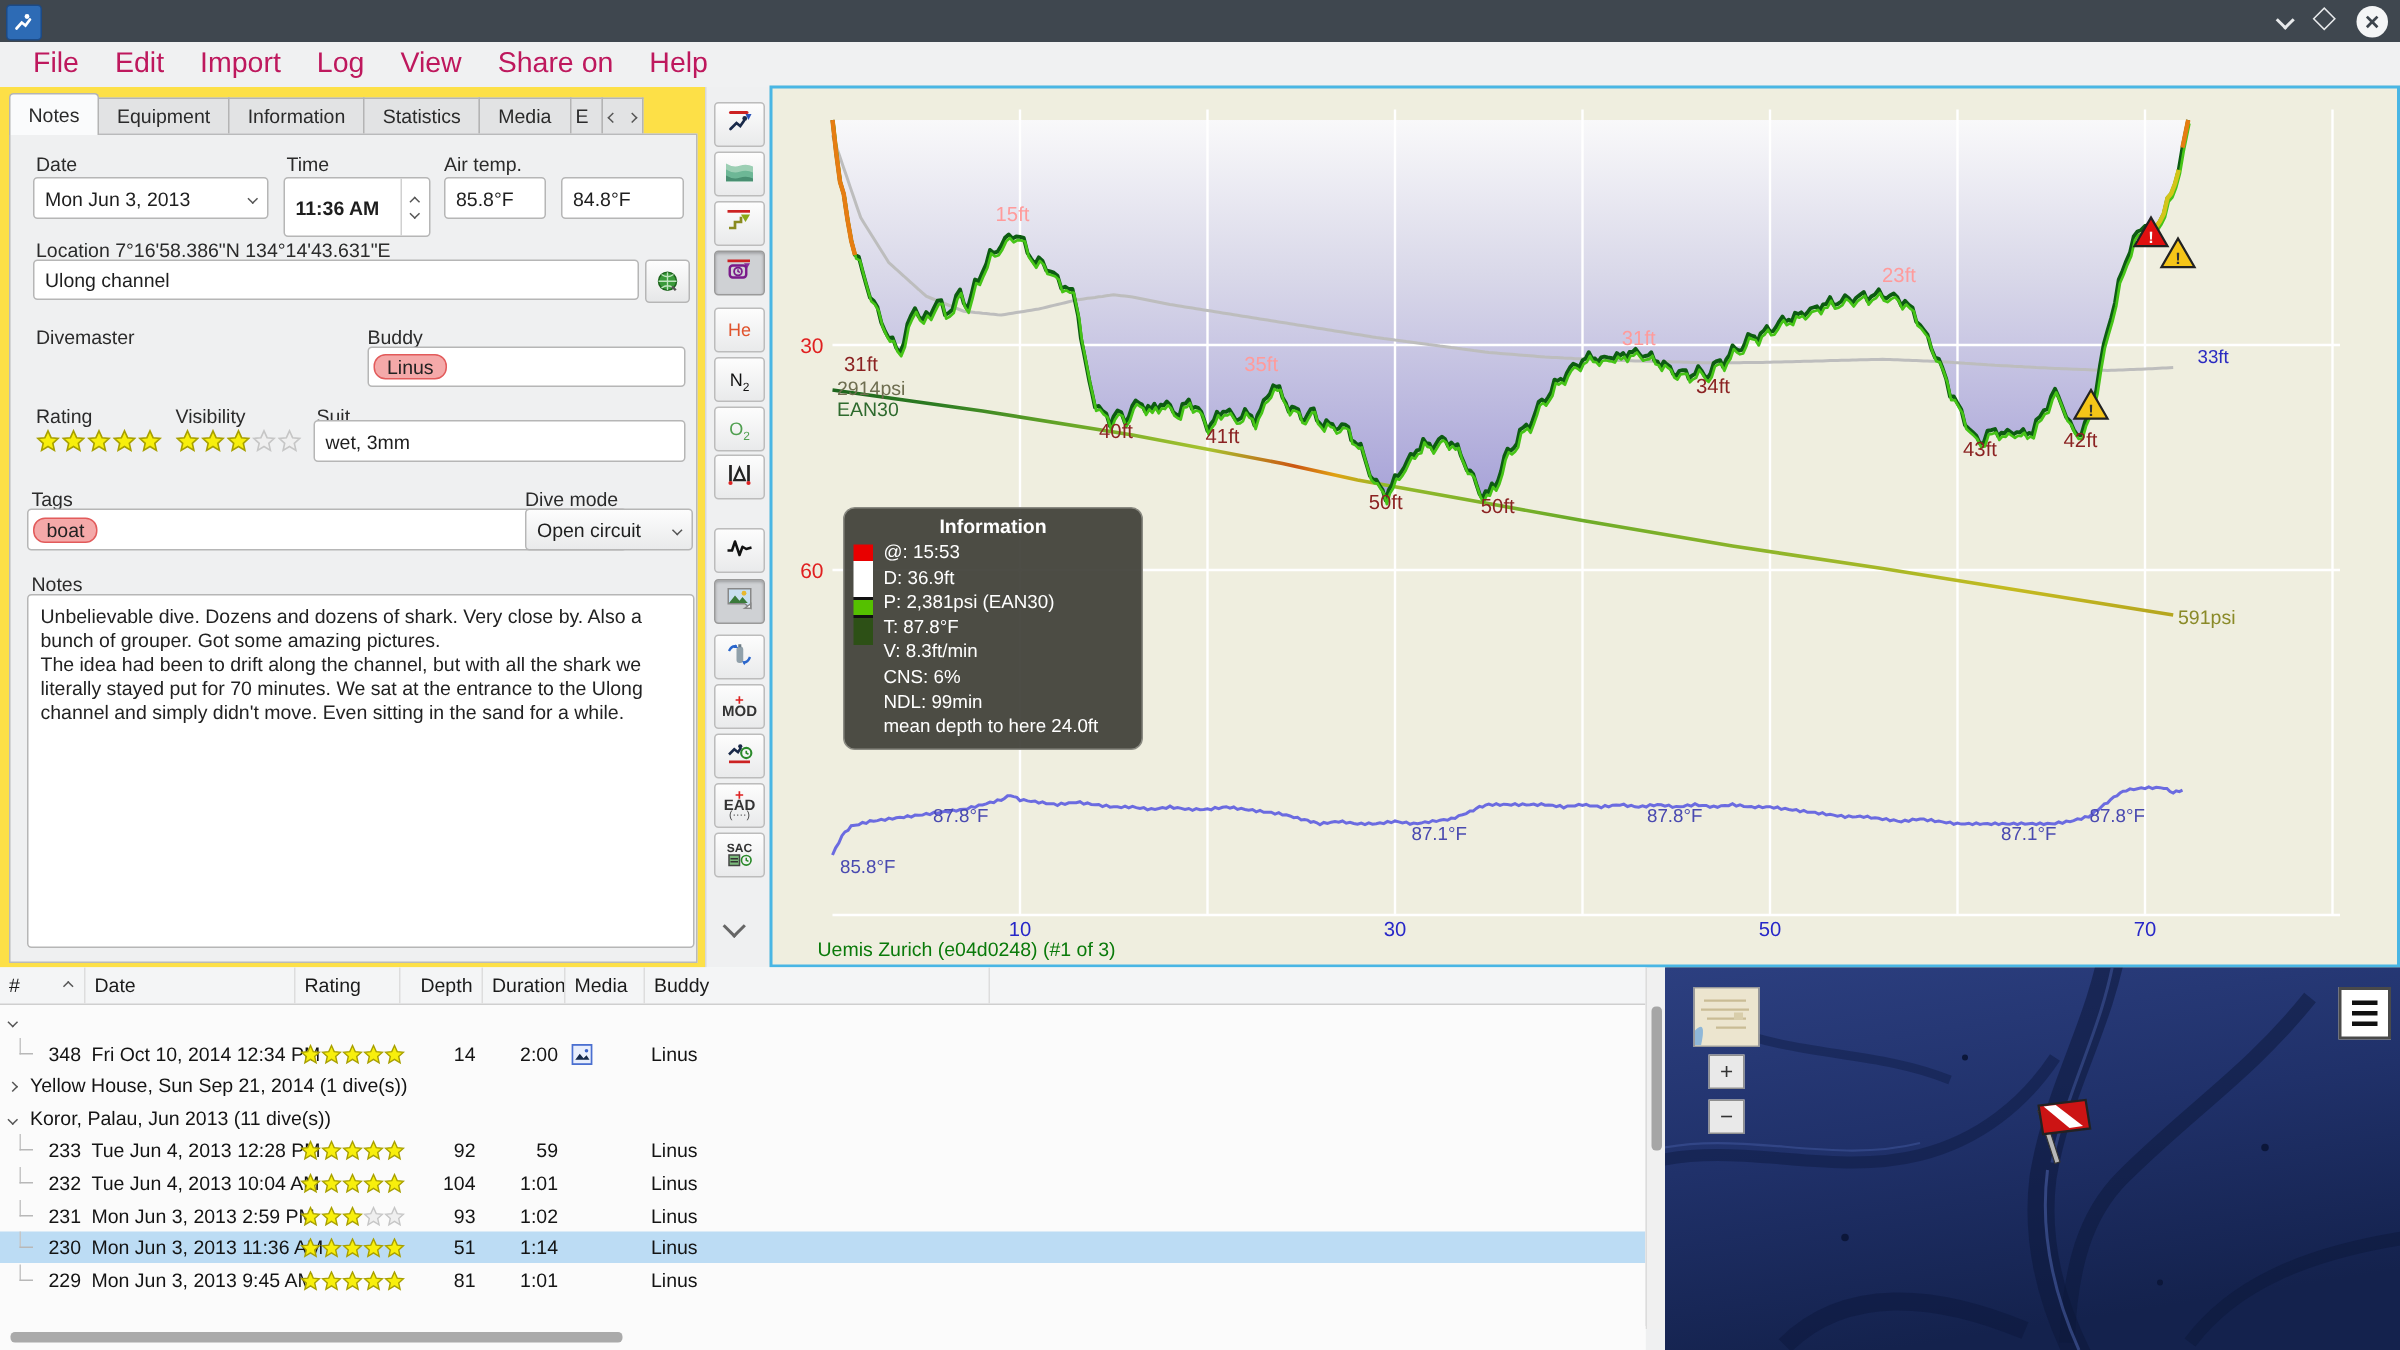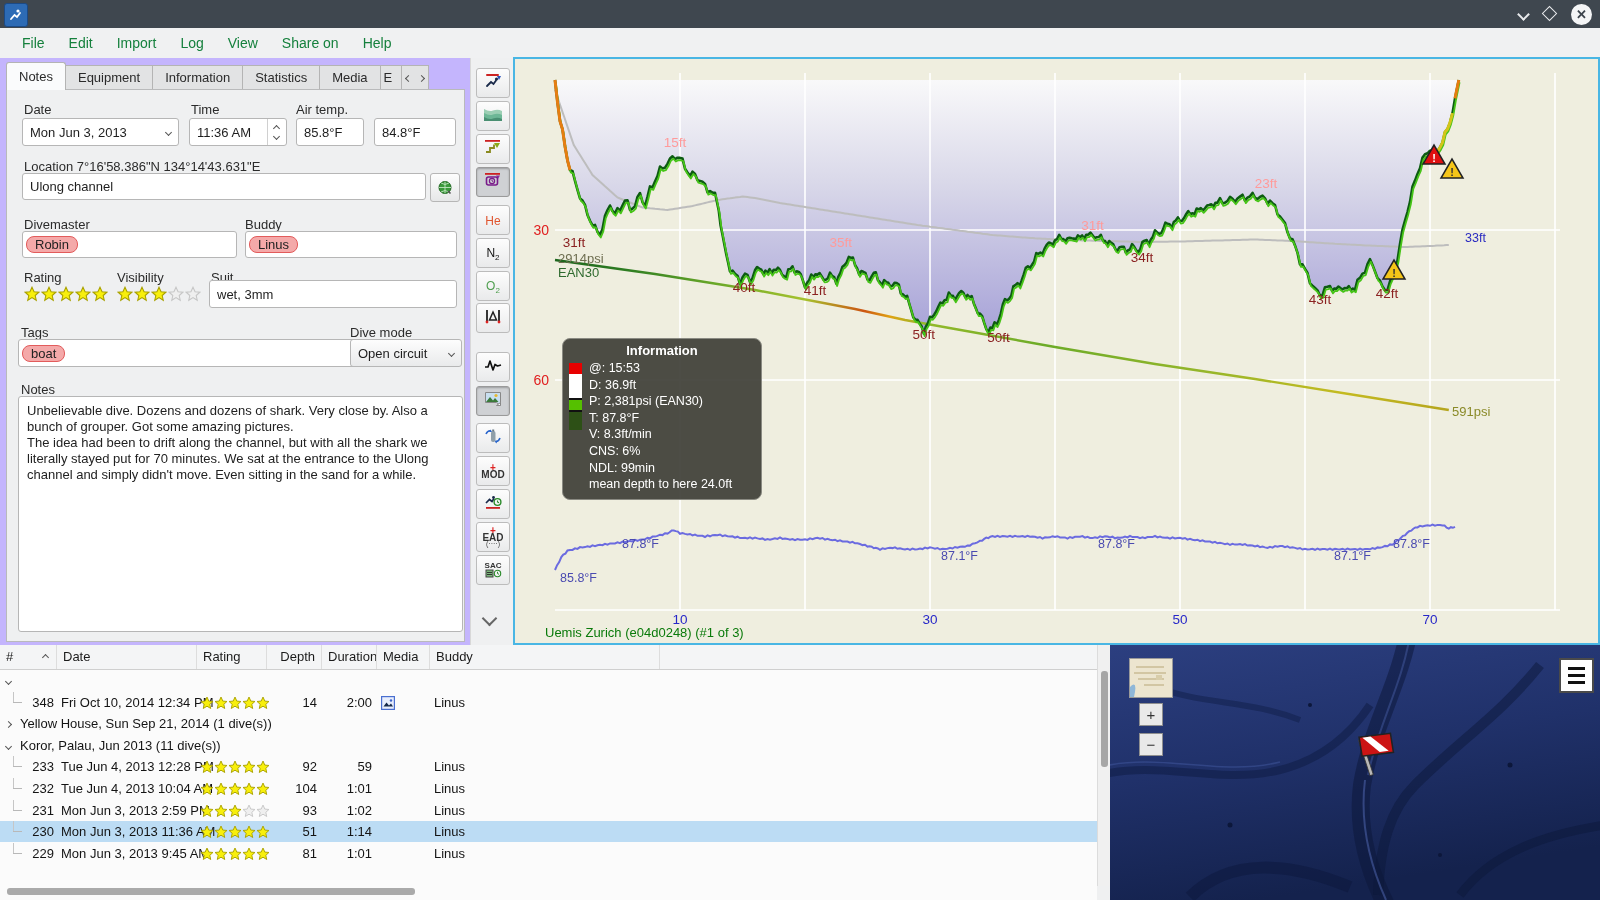--- a/index.html
+++ b/index.html
@@ -11,23 +11,23 @@
   .appicon{position:absolute;left:4px;top:3px;width:22px;height:22px;background:#2d6bb5;border:1px solid #1c4a85;border-radius:3px;display:flex;align-items:center;justify-content:center;}
   .wtitle{width:100%;text-align:center;color:#f2f4f6;font-size:13px;}
   .wctl{position:absolute;top:0;height:28px;display:flex;align-items:center;gap:16px;right:8px;}
   .chev{display:inline-block;width:7px;height:7px;border-right:2px solid #555;border-bottom:2px solid #555;transform:rotate(45deg);}
   .chev.up{transform:rotate(-135deg);}
   .chev.white{border-color:#e8eaec;}
   .diamond{display:inline-block;width:9px;height:9px;border:1.6px solid #e8eaec;transform:rotate(45deg);}
   .closebtn{width:21px;height:21px;border-radius:50%;background:#f4f5f6;color:#3c444c;display:flex;align-items:center;justify-content:center;font-size:13px;font-weight:bold;}
   
   .menubar{left:0;top:28px;width:1600px;height:30px;background:#f0f1f2;display:flex;align-items:center;padding-left:12px;box-sizing:border-box;gap:4px;}
-  .menu-item{font-size:14px;color:#15803d;padding:4px 10px;}
+  .menu-item{font-size:19px;color:#be185d;padding:4px 10px;}
   
-  .leftpanel{left:0;top:58px;width:470px;height:587px;background:#c4b5fd;}
+  .leftpanel{left:0;top:58px;width:470px;height:587px;background:#fde047;}
   .tabbar{position:absolute;left:6px;top:4px;height:28px;display:flex;align-items:flex-end;}
   .tab{height:24px;line-height:24px;padding:0 12px;font-size:13px;color:#2a2a2a;background:#e2e3e4;border:1px solid #b4b4b4;border-bottom:none;margin-right:-1px;white-space:nowrap;overflow:hidden;}
   .tab.active{background:#fafbfc;height:27px;line-height:27px;border-top-left-radius:3px;border-top-right-radius:3px;position:relative;z-index:2;}
   .tab.cut{width:14px;padding:0 3px;}
   .tabarrows{height:24px;display:flex;align-items:center;gap:8px;padding:0 4px;border:1px solid #b4b4b4;border-bottom:none;background:#e2e3e4;}
   .tabframe{position:absolute;left:6px;top:31px;width:457px;height:551px;border:1px solid #b9babb;background:#eff0f1;}
   .flabel{position:absolute;font-size:13px;color:#2b2b2b;}
   .field{position:absolute;background:#ffffff;border:1px solid #b6b6b6;border-radius:3px;font-size:13px;color:#1e1e1e;display:flex;align-items:center;padding:0 7px;box-sizing:border-box;}
   .combo-arrow{margin-left:auto;}
   .spin{margin-left:auto;display:flex;flex-direction:column;gap:3px;align-items:center;border-left:1px solid #d0d0d0;padding-left:6px;height:100%;justify-content:center;}
@@ -121,21 +121,21 @@
 
     <span class="flabel" style="left:24px;top:44px;">Date</span>
     <span class="flabel" style="left:191px;top:44px;">Time</span>
     <span class="flabel" style="left:296px;top:44px;">Air temp.</span>
     <span class="flabel" style="left:374px;top:44px;margin-top:16px;">Water temp.</span>
 
     <div class="field" style="left:22px;top:60px;width:157px;height:28px;">
       <span>Mon Jun 3, 2013</span>
       <span class="combo-arrow chev sm"></span>
     </div>
-    <div class="field" style="left:189px;top:60px;width:98px;height:28px;">
+    <div class="field" style="left:189px;top:60px;width:98px;height:40px;font-weight:bold;">
       <span>11:36 AM</span>
       <span class="spin">
           <span class="chev sm up"></span>
           <span class="chev sm"></span>
         </span>
     </div>
     <div class="field" style="left:296px;top:60px;width:68px;height:28px;">
       <span>85.8°F</span>
     </div>
     <div class="field" style="left:374px;top:60px;width:82px;height:28px;">
@@ -149,23 +149,20 @@
     <div class="globebtn" style="left:430px;top:115px;width:28px;height:27px;">
       <svg width="16" height="16" viewBox="0 0 16 16">
           <circle cx="8" cy="7.5" r="6" fill="#3a9a3a" stroke="#1c641c"></circle>
           <path d="M2 7.5 h12 M8 1.5 v12 M4 3 q4 3 8 0 M4 12 q4 -3 8 0" stroke="#bfe4bf" stroke-width="0.9" fill="none"></path>
           <path d="M11 11 l2.5 2.5" stroke="#555" stroke-width="1.6"></path>
         </svg>
     </div>
 
     <span class="flabel" style="left:24px;top:159px;">Divemaster</span>
     <span class="flabel" style="left:245px;top:159px;">Buddy</span>
-    <div class="field" style="left:22px;top:173px;width:215px;height:27px;padding:0 3px;">
-      <span class="pill">Robin</span>
-    </div>
     <div class="field" style="left:245px;top:173px;width:212px;height:27px;padding:0 3px;">
       <span class="pill">Linus</span>
     </div>
 
     <span class="flabel" style="left:24px;top:212px;">Rating</span>
     <span class="flabel" style="left:117px;top:212px;">Visibility</span>
     <span class="flabel" style="left:211px;top:212px;">Suit</span>
     <div class="stars" style="left:24px;top:228px;">
         <svg width="16" height="16" viewBox="0 0 24 24">
           <path d="M12 1.8l3.1 6.9 7.1.7-5.4 4.9 1.6 7.1-6.4-3.9-6.4 3.9 1.6-7.1L1.8 9.4l7.1-.7z" fill="#f8ef0c" stroke="#a8a000" stroke-width="1.6"></path>

